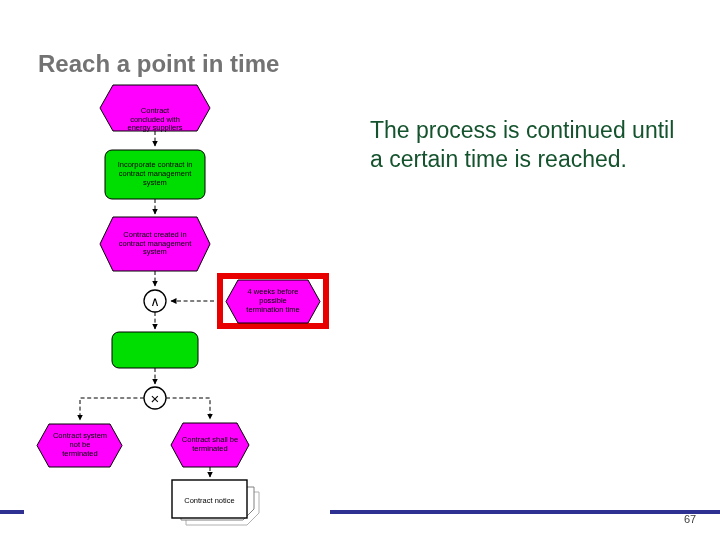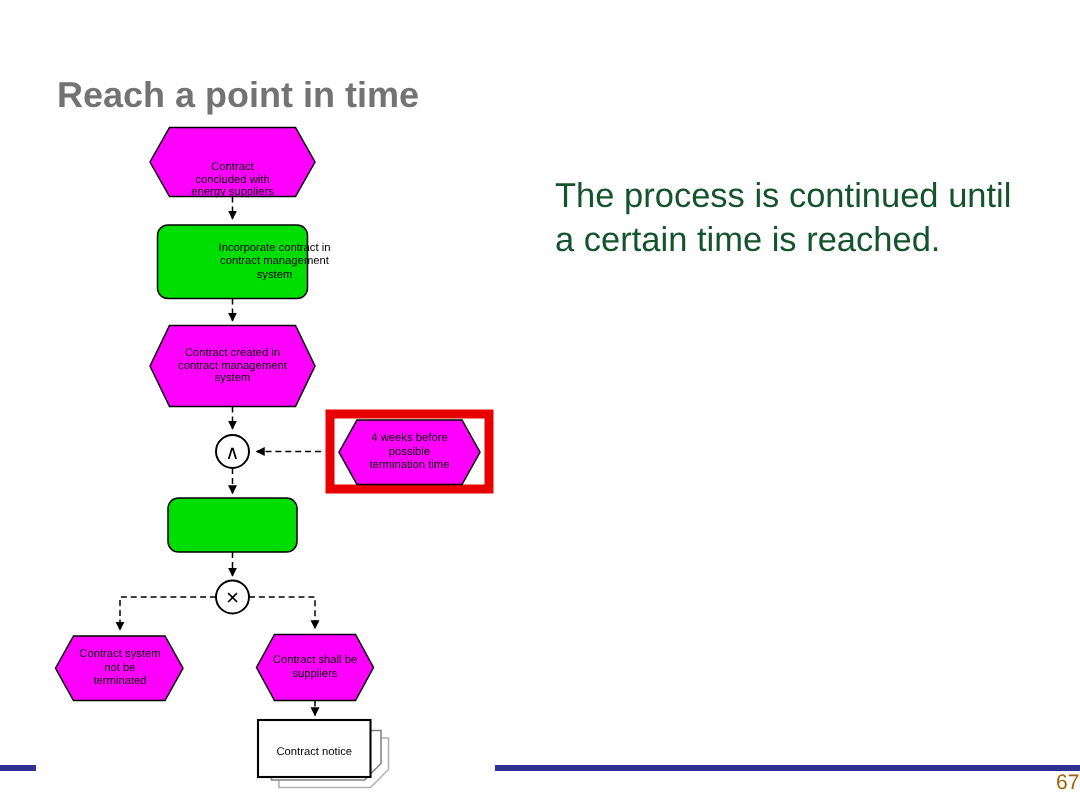--- a/index.html
+++ b/index.html
@@ -22,21 +22,21 @@
     pointer-events:none;
   }
   .edge { stroke:#000; stroke-width:1; stroke-dasharray:4 2.6; fill:none; }
   .event { fill:#ff00ff; stroke:#000; stroke-width:1; }
   .func  { fill:#00dd00; stroke:#000; stroke-width:1; }
   .conn  { fill:#ffffff; stroke:#000; stroke-width:1.3; }
   .conn-sym { font-family:"Liberation Sans",sans-serif; fill:#000; }
   .bar { position:absolute; top:510px; height:4px; background:#2e3192; }
   .bar-left  { left:0;   width:24px;  }
   .bar-right { left:330px; width:390px; }
-  .page-number { position:absolute; left:704px; top:513px; font-size:14px; color:#a16207; }
+  .page-number { position:absolute; left:684px; top:513px; font-size:11px; color:#404040; }
 </style>
 </head>
 <body>
 
 <div class="slide">
 
   <div class="slide-title">Reach a point in time</div>
 
   <div class="body-text">The process is continued until a certain time is reached.</div>
 
@@ -79,24 +79,24 @@
     <polygon class="event" points="49,424 110,424 122,445.5 110,467 49,467 37,445.5"></polygon>
 
     <polygon class="event" points="183,423 237,423 249,445 237,467 183,467 171,445"></polygon>
 
     <polygon points="186,492 259,492 259,513 247,525 186,525" fill="#ffffff" stroke="#b0b0b0" stroke-width="1"></polygon>
     <polygon points="181,487 254,487 254,509 243,520 181,520" fill="#ffffff" stroke="#808080" stroke-width="1"></polygon>
     <rect x="172" y="480" width="75" height="38" fill="#ffffff" stroke="#000" stroke-width="1.4"></rect>
   </svg>
 
   <div class="node-label" style="left:124px; top:97px;  width:62px;  height:46px;">Contract concluded with energy suppliers</div>
-  <div class="node-label" style="left:107px; top:150px; width:96px;  height:49px;padding-left:28px;">Incorporate contract in contract management system</div>
+  <div class="node-label" style="left:107px; top:150px; width:96px;  height:49px;">Incorporate contract in contract management system</div>
   <div class="node-label" style="left:116px; top:217px; width:78px;  height:54px;">Contract created in contract management system</div>
   <div class="node-label" style="left:241px; top:280px; width:64px;  height:43px;">4 weeks before possible termination time</div>
   <div class="node-label" style="left:52px;  top:424px; width:56px;  height:43px;">Contract system not be terminated</div>
-  <div class="node-label" style="left:180px; top:423px; width:60px;  height:44px;">Contract shall be suppliers</div>
+  <div class="node-label" style="left:180px; top:423px; width:60px;  height:44px;">Contract shall be terminated</div>
   <div class="node-label" style="left:175px; top:480px; width:69px;  height:42px;">Contract notice</div>
 
   <div class="bar bar-left"></div>
   <div class="bar bar-right"></div>
   <div class="page-number">67</div>
 
 </div>
 
 </body></html>

